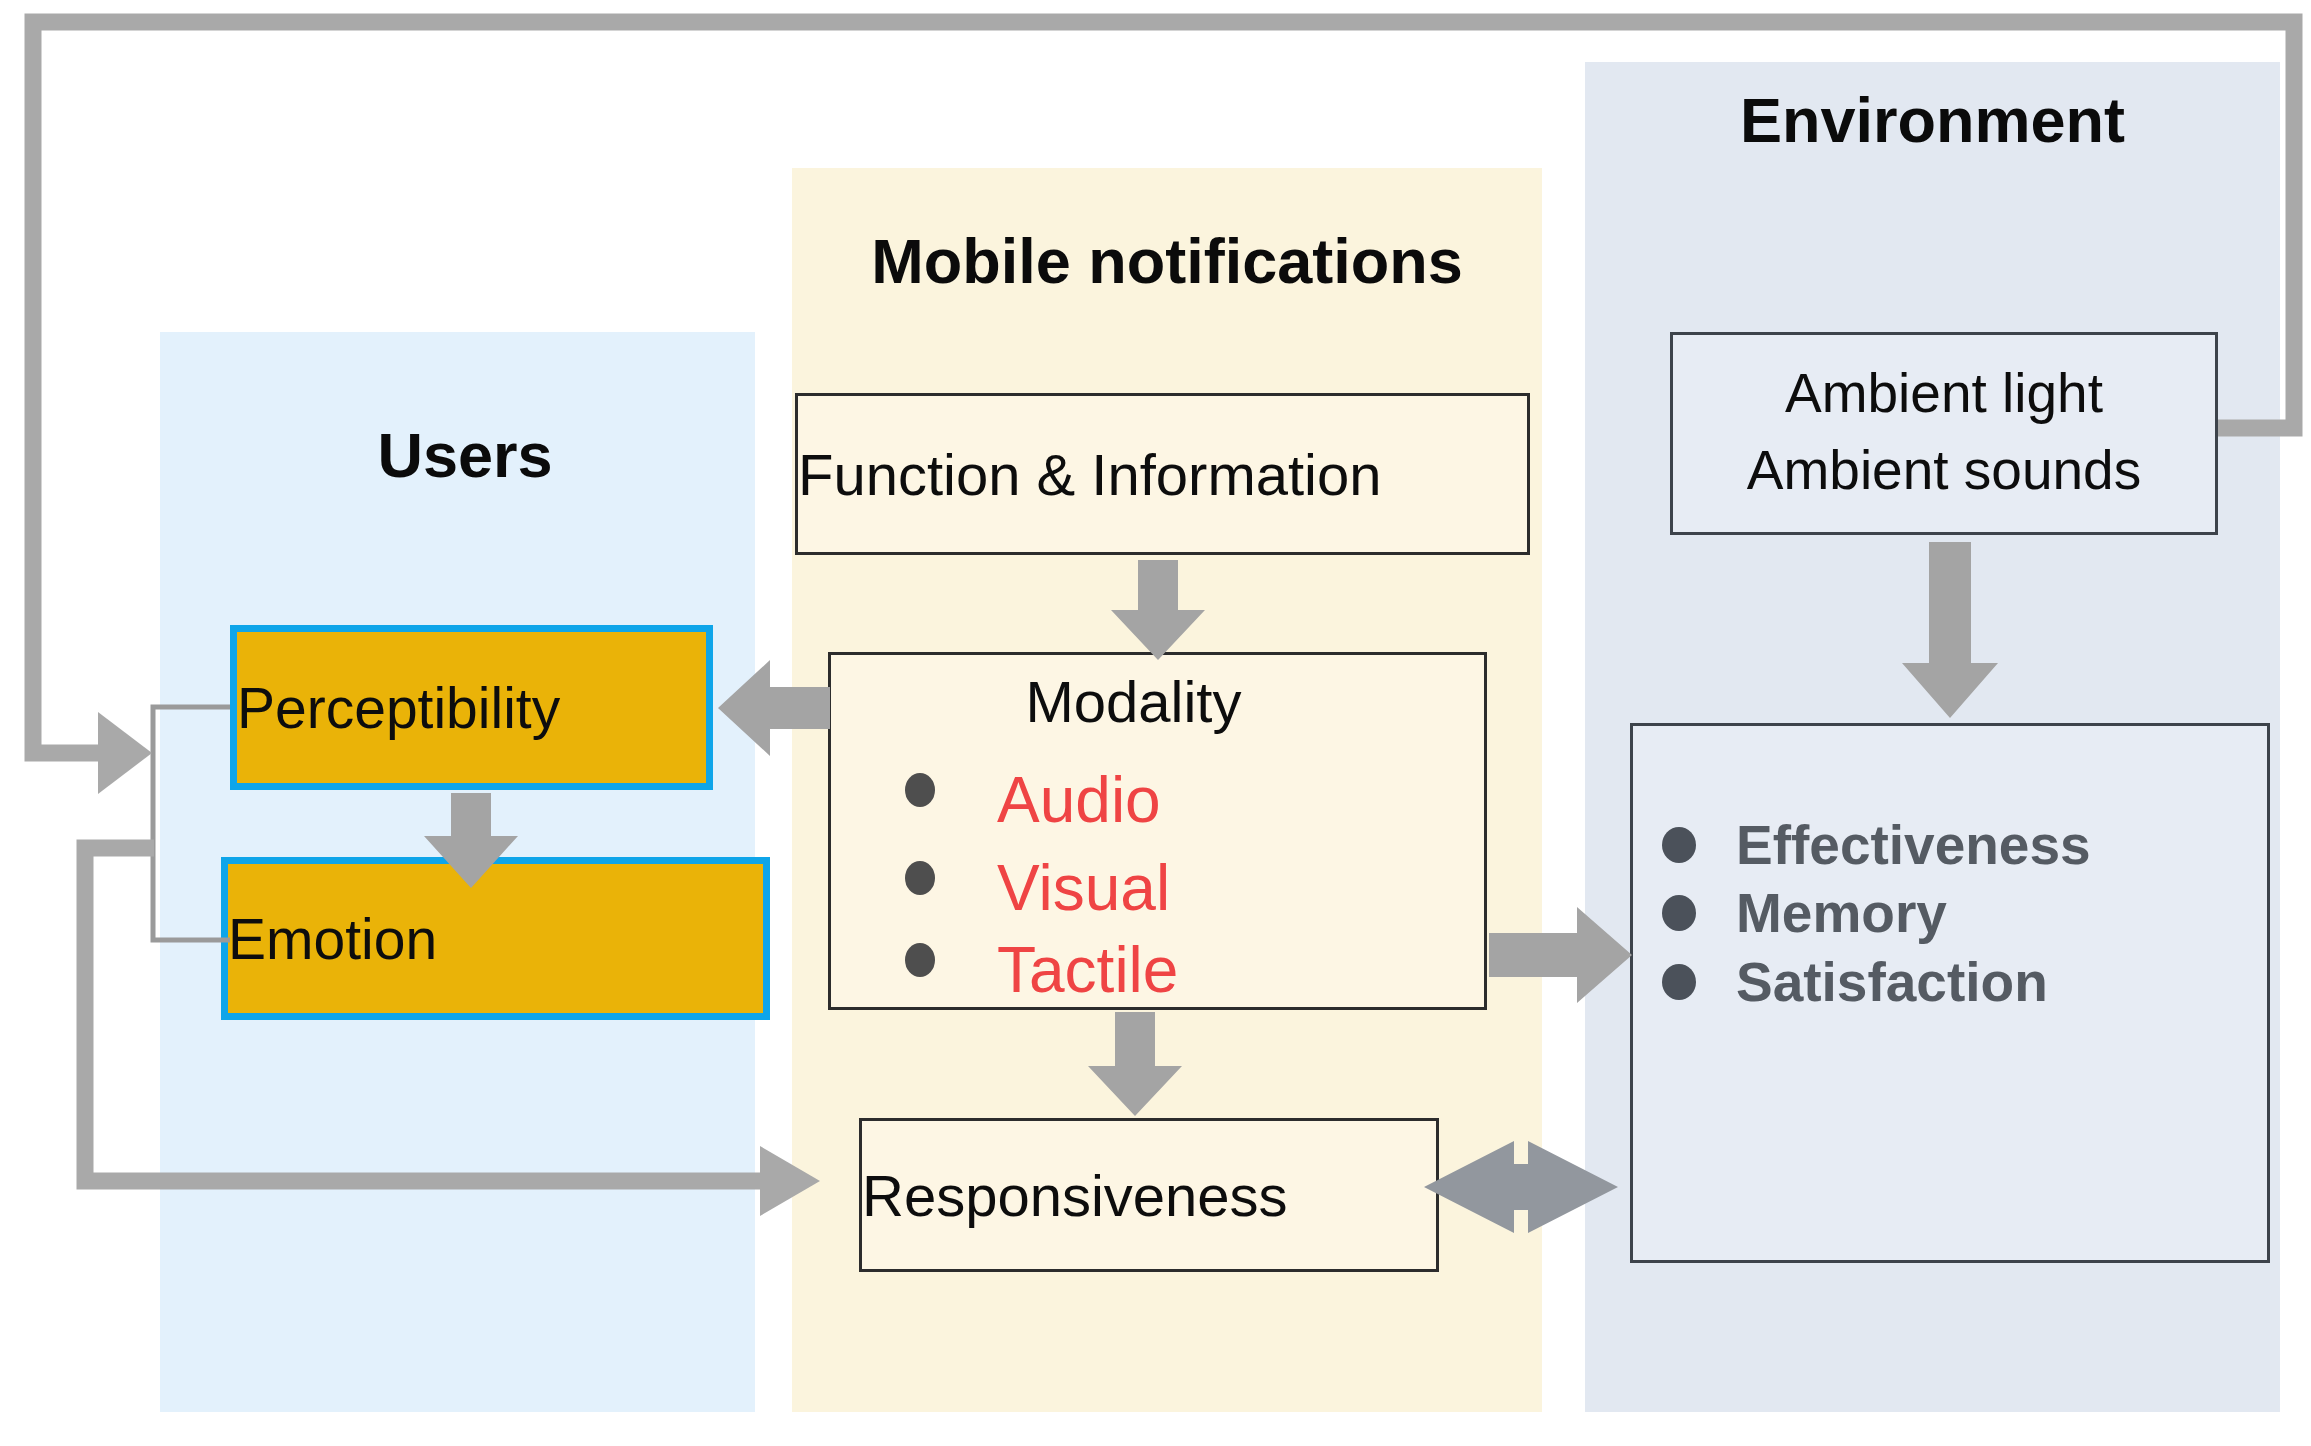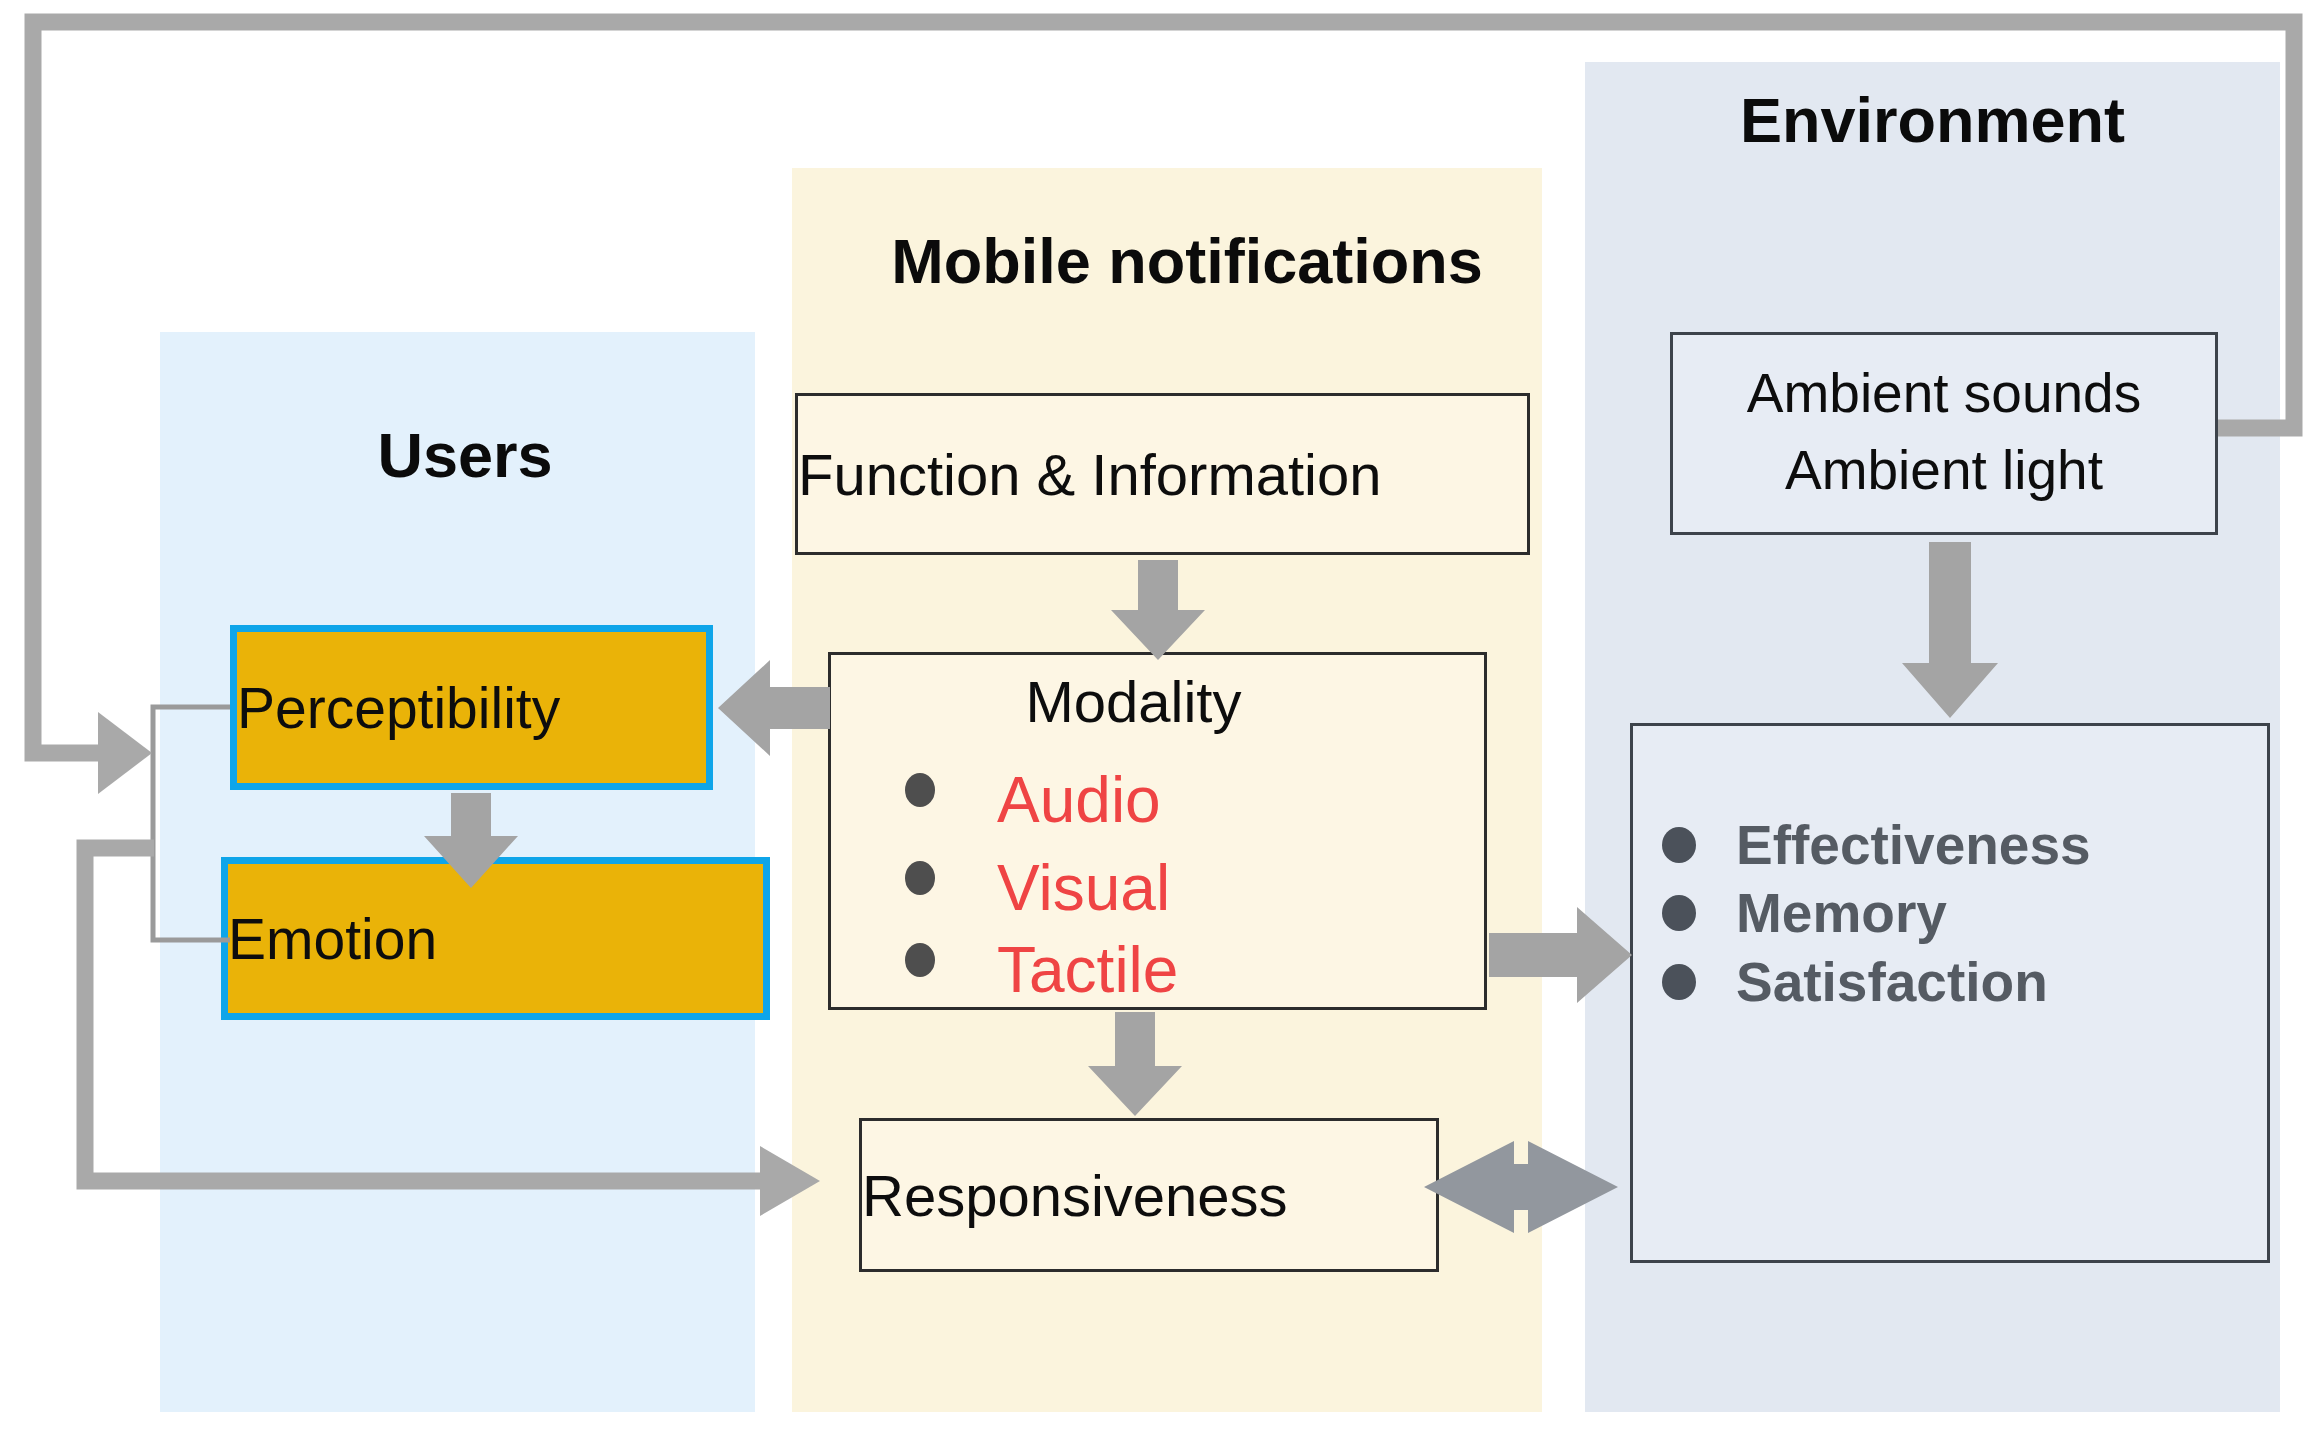--- a/index.html
+++ b/index.html
@@ -9,21 +9,21 @@
 
   
   .panel{position:absolute;z-index:1;}
   .panel-users{left:160px;top:332px;width:595px;height:1080px;background:#e3f1fc;}
   .panel-mobile{left:792px;top:168px;width:750px;height:1244px;background:#fbf4dd;}
   .panel-env{left:1585px;top:62px;width:695px;height:1350px;background:#e2e8f1;}
 
   .panel-title{position:absolute;z-index:3;text-align:center;font-weight:700;color:#0b0b0b;
                font-size:63px;line-height:72px;letter-spacing:0px;}
   .title-users{left:168px;top:419px;width:594px;}
-  .title-mobile{left:792px;top:225px;width:750px;padding-left:20px;}
+  .title-mobile{left:792px;top:225px;width:750px;}
   .title-env{left:1585px;top:84px;width:695px;}
 
   
   .box{position:absolute;z-index:2;display:flex;align-items:center;
        box-sizing:border-box;color:#0d0d0d;font-size:57px;font-weight:500;text-align:center;}
   .box-blue{background:#eab308;border:7px solid #0ea5e9;}
   .box-yellow{background:#fdf6e4;border:3px solid #2c2c2c;}
   .box-env{background:#e7ecf4;border:3px solid #3d434b;}
 
   .box-perceptibility{left:230px;top:625px;width:483px;height:165px;}
@@ -94,22 +94,22 @@
   <div class="row mrow mrow3">
     <span class="dot dot-m"></span>
     <span class="m-label">Tactile</span>
   </div>
 
   <div class="box box-yellow box-responsiveness">
     <span>Responsiveness</span>
   </div>
 
   <div class="box box-env box-ambient">
+    <span>Ambient light</span>
     <span>Ambient sounds</span>
-    <span>Ambient light</span>
   </div>
 
   <div class="box box-env box-outcomes"></div>
   <div class="row orow orow1">
     <span class="dot dot-o"></span>
     <span class="o-label">Effectiveness</span>
   </div>
   <div class="row orow orow2">
     <span class="dot dot-o"></span>
     <span class="o-label">Memory</span>

